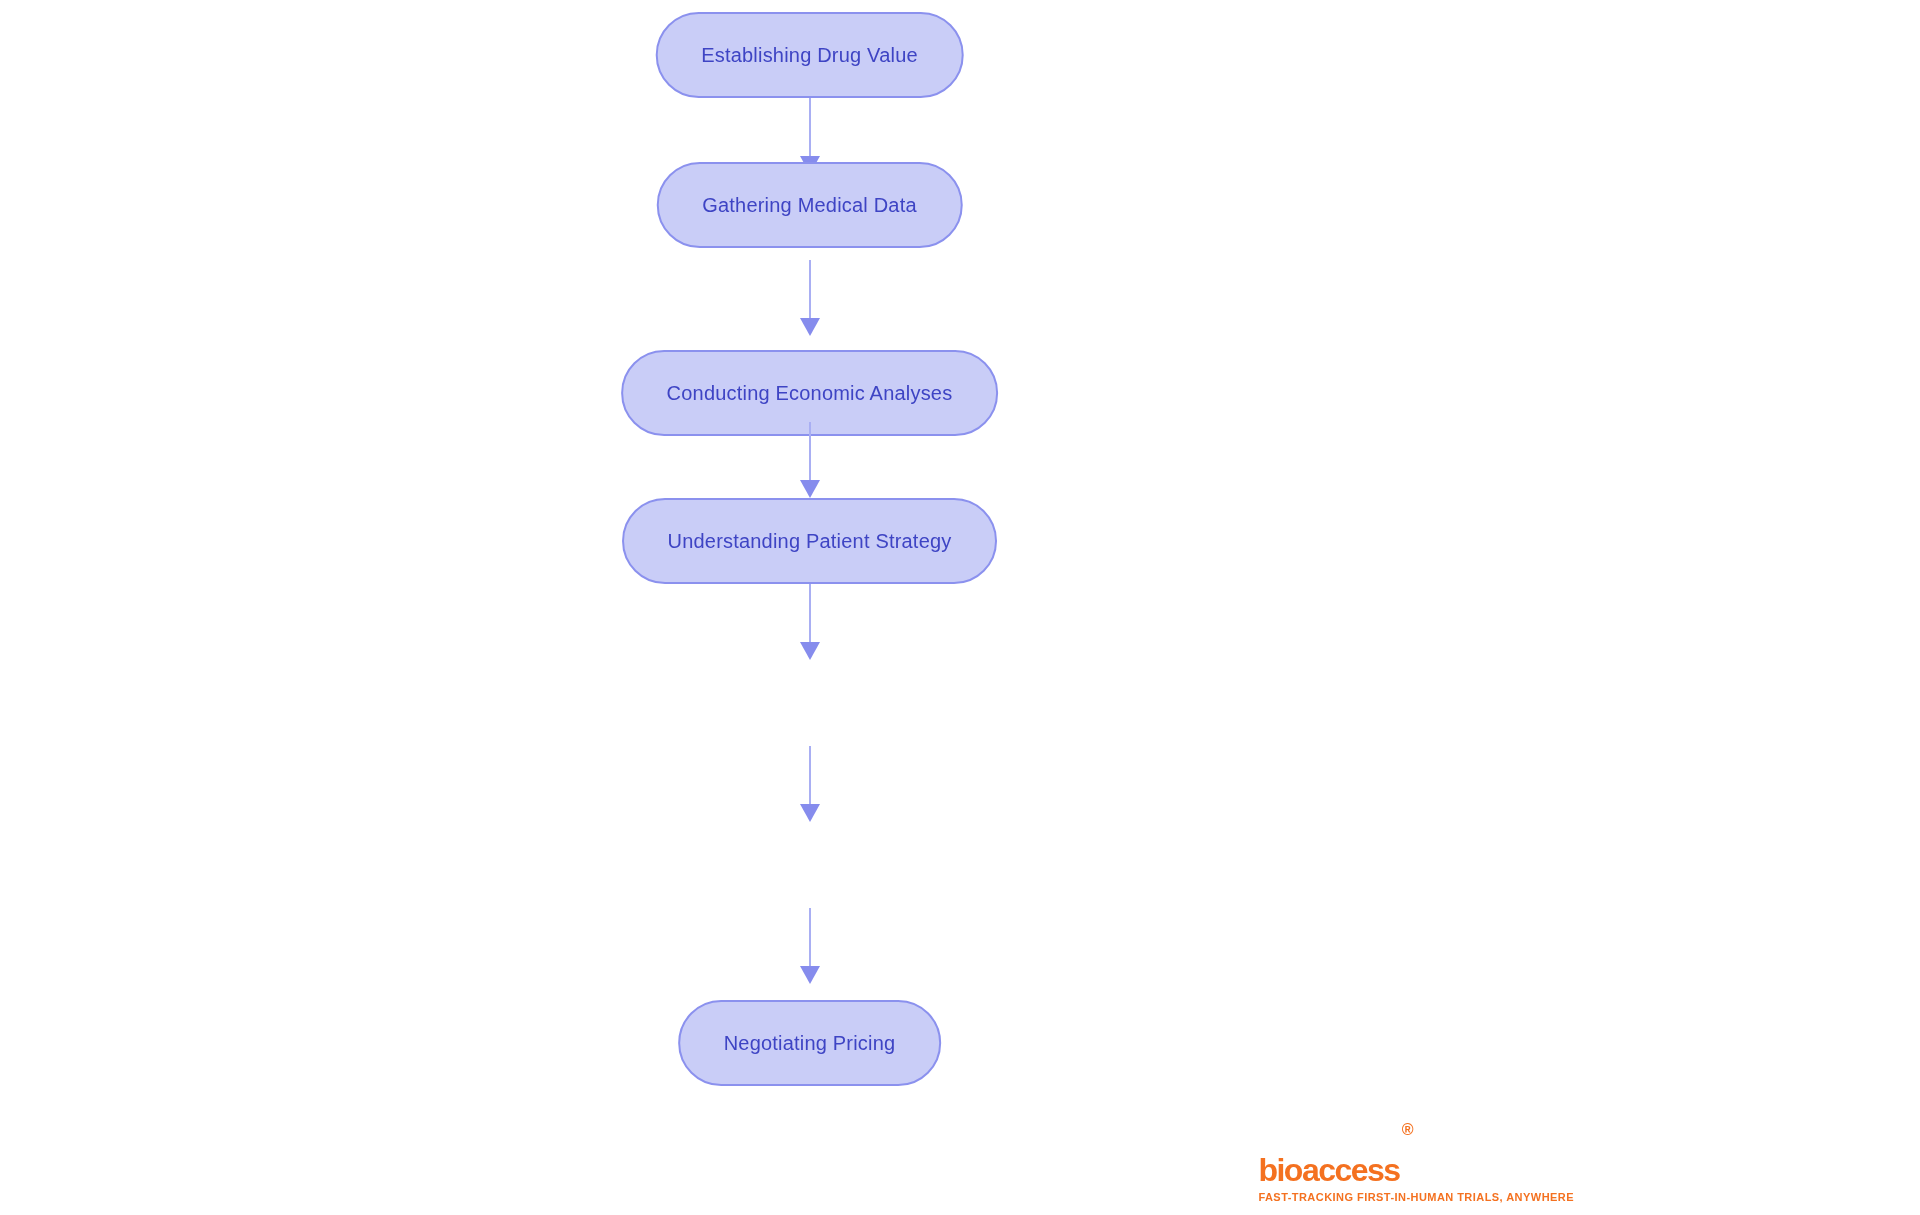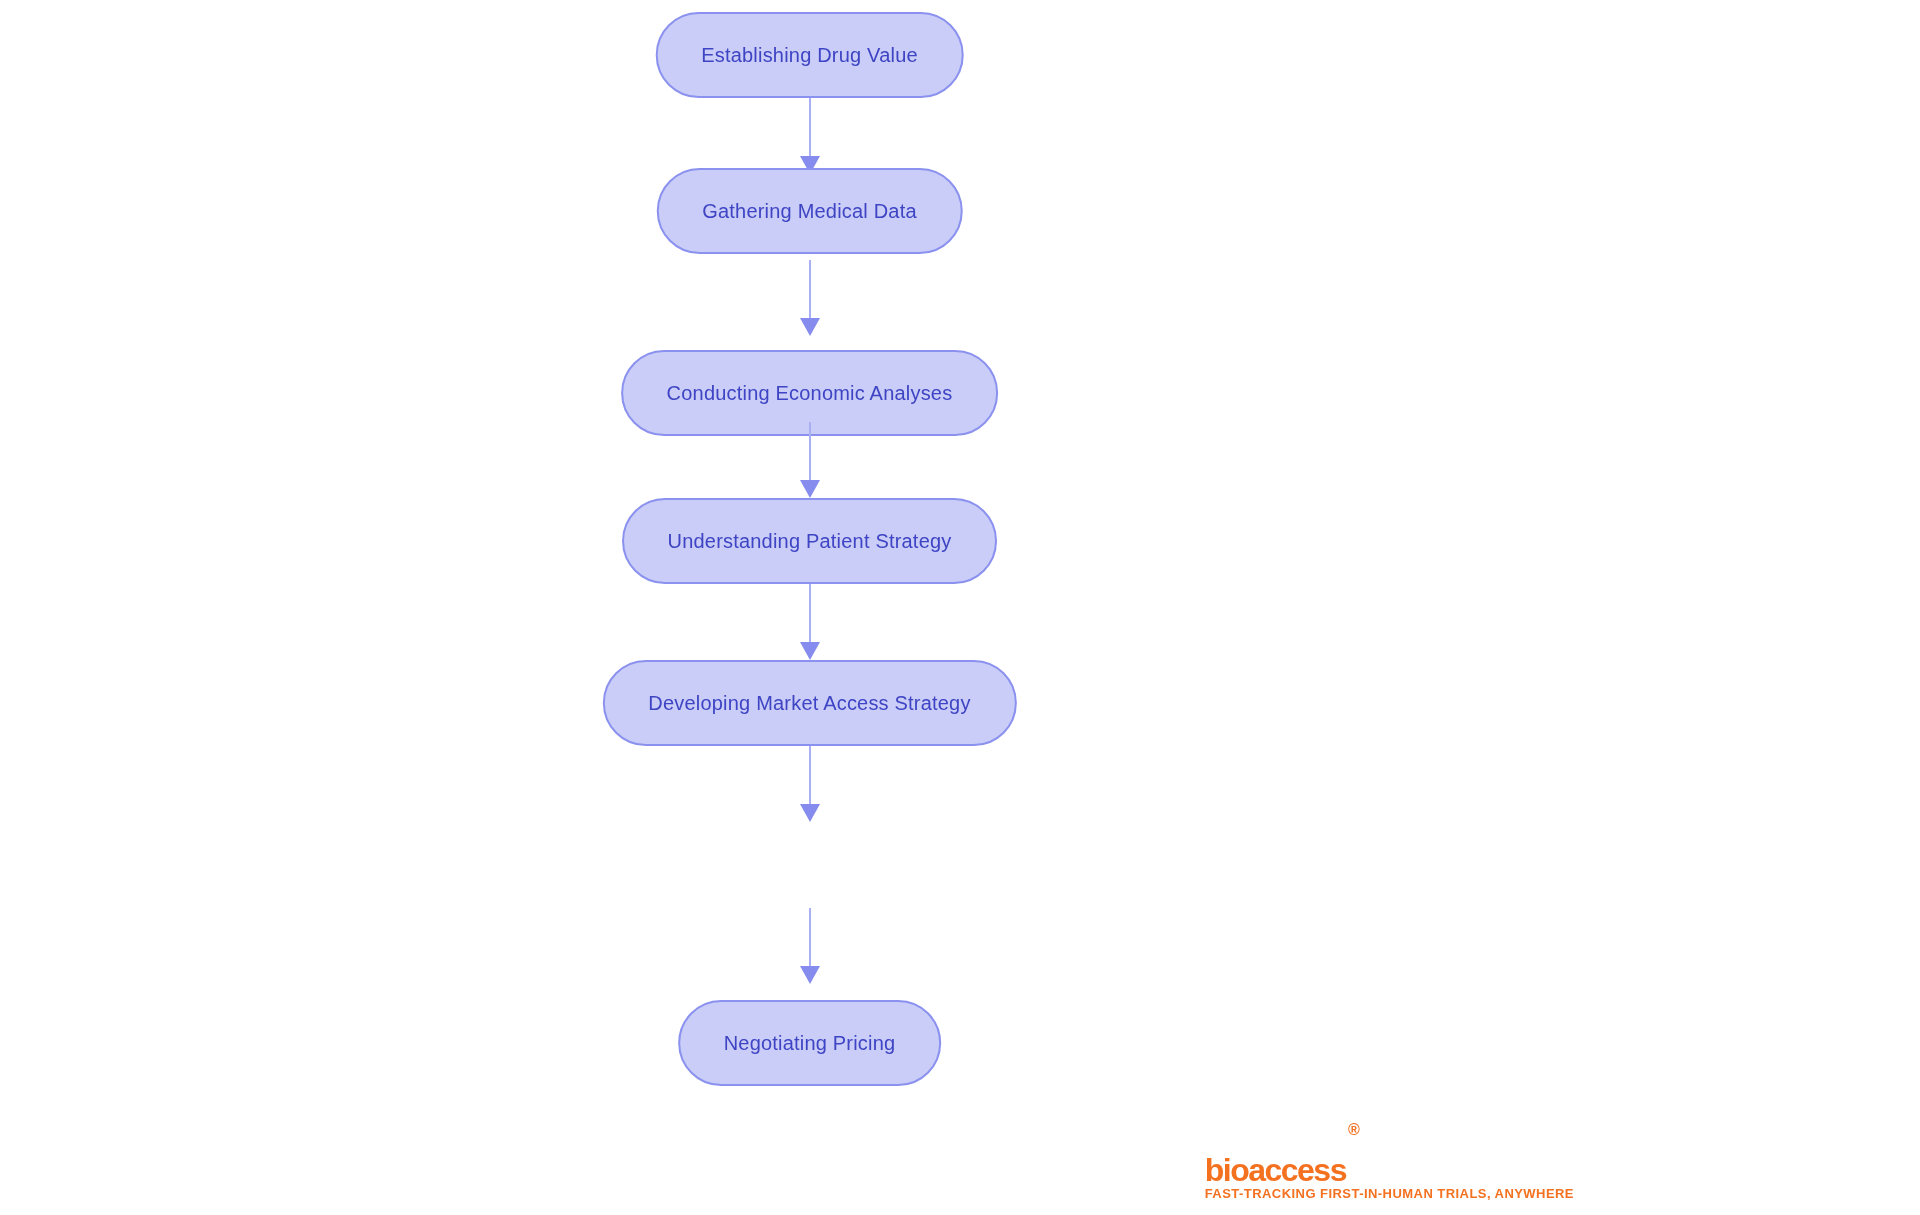--- a/index.html
+++ b/index.html
@@ -85,55 +85,55 @@
     color: var(--logo-orange);
     font-weight: bold;
     font-size: 16px;
     line-height: 1;
     margin-top: 2px;
     margin-left: 2px;
   }
   .logo .tagline {
     color: var(--logo-orange);
     font-weight: bold;
-    font-size: 13px;
+    font-size: 11px;
     letter-spacing: 0.45px;
+    margin-top: 5px;
     white-space: nowrap;
   }
 </style>
 </head>
 <body>
 
 <div class="canvas">
 
   <div class="node" style="top:12px">Establishing Drug Value</div>
   <div class="arrow" style="top:98px">
     <span class="stem"></span>
     <span class="head"></span>
   </div>
 
-  <div class="node" style="top:168px">Gathering Medical Data</div>
+  <div class="node" style="top:162px">Gathering Medical Data</div>
   <div class="arrow" style="top:260px">
     <span class="stem"></span>
     <span class="head"></span>
   </div>
 
   <div class="node" style="top:350px">Conducting Economic Analyses</div>
   <div class="arrow" style="top:422px">
     <span class="stem"></span>
     <span class="head"></span>
   </div>
 
   <div class="node" style="top:498px">Understanding Patient Strategy</div>
   <div class="arrow" style="top:584px">
     <span class="stem"></span>
     <span class="head"></span>
   </div>
 
-  <div class="node" style="top:660px">Developing Market Access Strategy</div>
   <div class="arrow" style="top:746px">
     <span class="stem"></span>
     <span class="head"></span>
   </div>
 
   <div class="arrow" style="top:908px">
     <span class="stem"></span>
     <span class="head"></span>
   </div>
 

